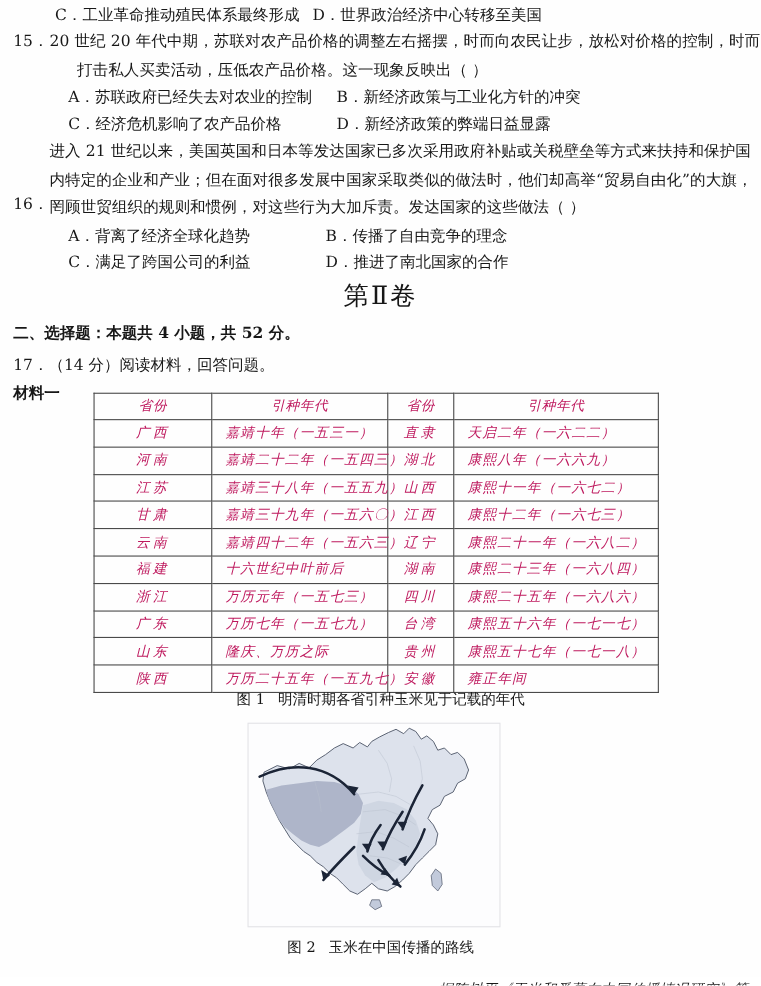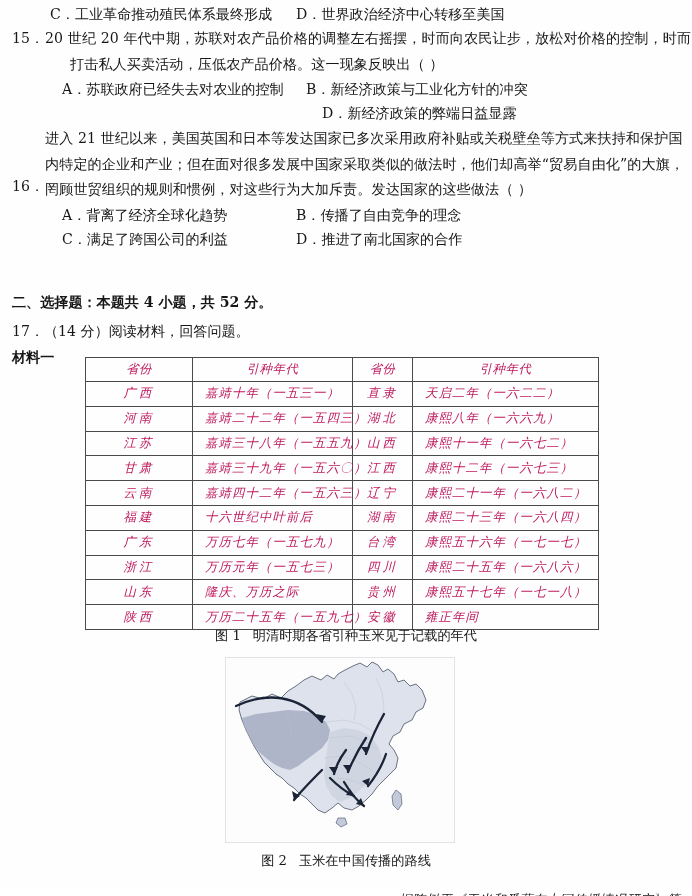--- a/index.html
+++ b/index.html
@@ -146,41 +146,44 @@
 </style>
 </head>
 <body>
 
 <div class="page">
 
   <div class="opt-row" style="left:0px; top:2px;">
     <span class="opt" style="left:50px;">
       <span class="opt-letter">C．</span><span>工业革命推动殖民体系最终形成</span>
     </span>
-    <span class="opt" style="left:296px;text-align:right;">
+    <span class="opt" style="left:284px;text-align:right;">
       <span class="opt-letter">D．</span><span>世界政治经济中心转移至美国</span>
     </span>
   </div>
 
   <div class="q-block" style="left:0px; top:26px;">
     <span class="q-num" style="left:12px; top:0px;">15．</span>
     <div class="q-line" style="position:absolute; left:45px; top:0px;">20 世纪 20 年代中期，苏联对农产品价格的调整左右摇摆，时而向农民让步，放松对价格的控制，时而</div>
     <div class="q-line" style="position:absolute; left:70px; top:25.6px;">打击私人买卖活动，压低农产品价格。这一现象反映出（      ）</div>
   </div>
 
   <div class="opt-row" style="left:0px; top:77px;">
     <span class="opt" style="left:62px;">
       <span class="opt-letter">A．</span><span>苏联政府已经失去对农业的控制</span>
     </span>
     <span class="opt" style="left:306px;">
       <span class="opt-letter">B．</span><span>新经济政策与工业化方针的冲突</span>
     </span>
   </div>
   <div class="opt-row" style="left:0px; top:101px;">
-    <span class="opt" style="left:306px;margin-left:16px;">
+    <span class="opt" style="left:62px;">
+      <span class="opt-letter">C．</span><span>经济危机影响了农产品价格</span>
+    </span>
+    <span class="opt" style="left:306px;">
       <span class="opt-letter">D．</span><span>新经济政策的弊端日益显露</span>
     </span>
   </div>
 
   <div class="q-block" style="left:0px; top:126px;">
     <span class="q-num" style="left:12px; top:0px;margin-top:48px;">16．</span>
     <div class="q-line" style="position:absolute; left:45px; top:0px;">进入 21 世纪以来，美国英国和日本等发达国家已多次采用政府补贴或关税壁垒等方式来扶持和保护国</div>
     <div class="q-line" style="position:absolute; left:45px; top:25.6px;">内特定的企业和产业；但在面对很多发展中国家采取类似的做法时，他们却高举“贸易自由化”的大旗，</div>
     <div class="q-line" style="position:absolute; left:45px; top:51.2px;">罔顾世贸组织的规则和惯例，对这些行为大加斥责。发达国家的这些做法（      ）</div>
   </div>
@@ -195,20 +198,21 @@
   </div>
   <div class="opt-row" style="left:0px; top:227px;">
     <span class="opt" style="left:62px;">
       <span class="opt-letter">C．</span><span>满足了跨国公司的利益</span>
     </span>
     <span class="opt" style="left:296px;">
       <span class="opt-letter">D．</span><span>推进了南北国家的合作</span>
     </span>
   </div>
 
+  <div class="juan-title" style="top:253px;">第Ⅱ卷</div>
 
   <div class="section-head" style="left:12px; top:293px;">二、选择题：本题共 4 小题，共 52 分。</div>
 
   <div class="section-head" style="left:12px; top:322px; font-weight:normal;">17．（14 分）阅读材料，回答问题。</div>
 
   <div class="mat-head" style="left:12px; top:348px;">材料一</div>
 
   <div class="tbl-wrap">
     <table class="data">
       <colgroup>
@@ -256,30 +260,30 @@
             <td class="prov">辽宁</td>
             <td class="yr">康熙二十一年（一六八二）</td>
           </tr>
           <tr>
             <td class="prov">福建</td>
             <td class="yr">十六世纪中叶前后</td>
             <td class="prov">湖南</td>
             <td class="yr">康熙二十三年（一六八四）</td>
           </tr>
           <tr>
+            <td class="prov">浙江</td>
+            <td class="yr">万历元年（一五七三）</td>
+            <td class="prov">四川</td>
+            <td class="yr">康熙二十五年（一六八六）</td>
+          </tr>
+          <tr>
             <td class="prov">广东</td>
             <td class="yr">万历七年（一五七九）</td>
             <td class="prov">台湾</td>
             <td class="yr">康熙五十六年（一七一七）</td>
-          </tr>
-          <tr>
-            <td class="prov">浙江</td>
-            <td class="yr">万历元年（一五七三）</td>
-            <td class="prov">四川</td>
-            <td class="yr">康熙二十五年（一六八六）</td>
           </tr>
           <tr>
             <td class="prov">山东</td>
             <td class="yr">隆庆、万历之际</td>
             <td class="prov">贵州</td>
             <td class="yr">康熙五十七年（一七一八）</td>
           </tr>
           <tr>
             <td class="prov">陕西</td>
             <td class="yr">万历二十五年（一五九七）</td>

